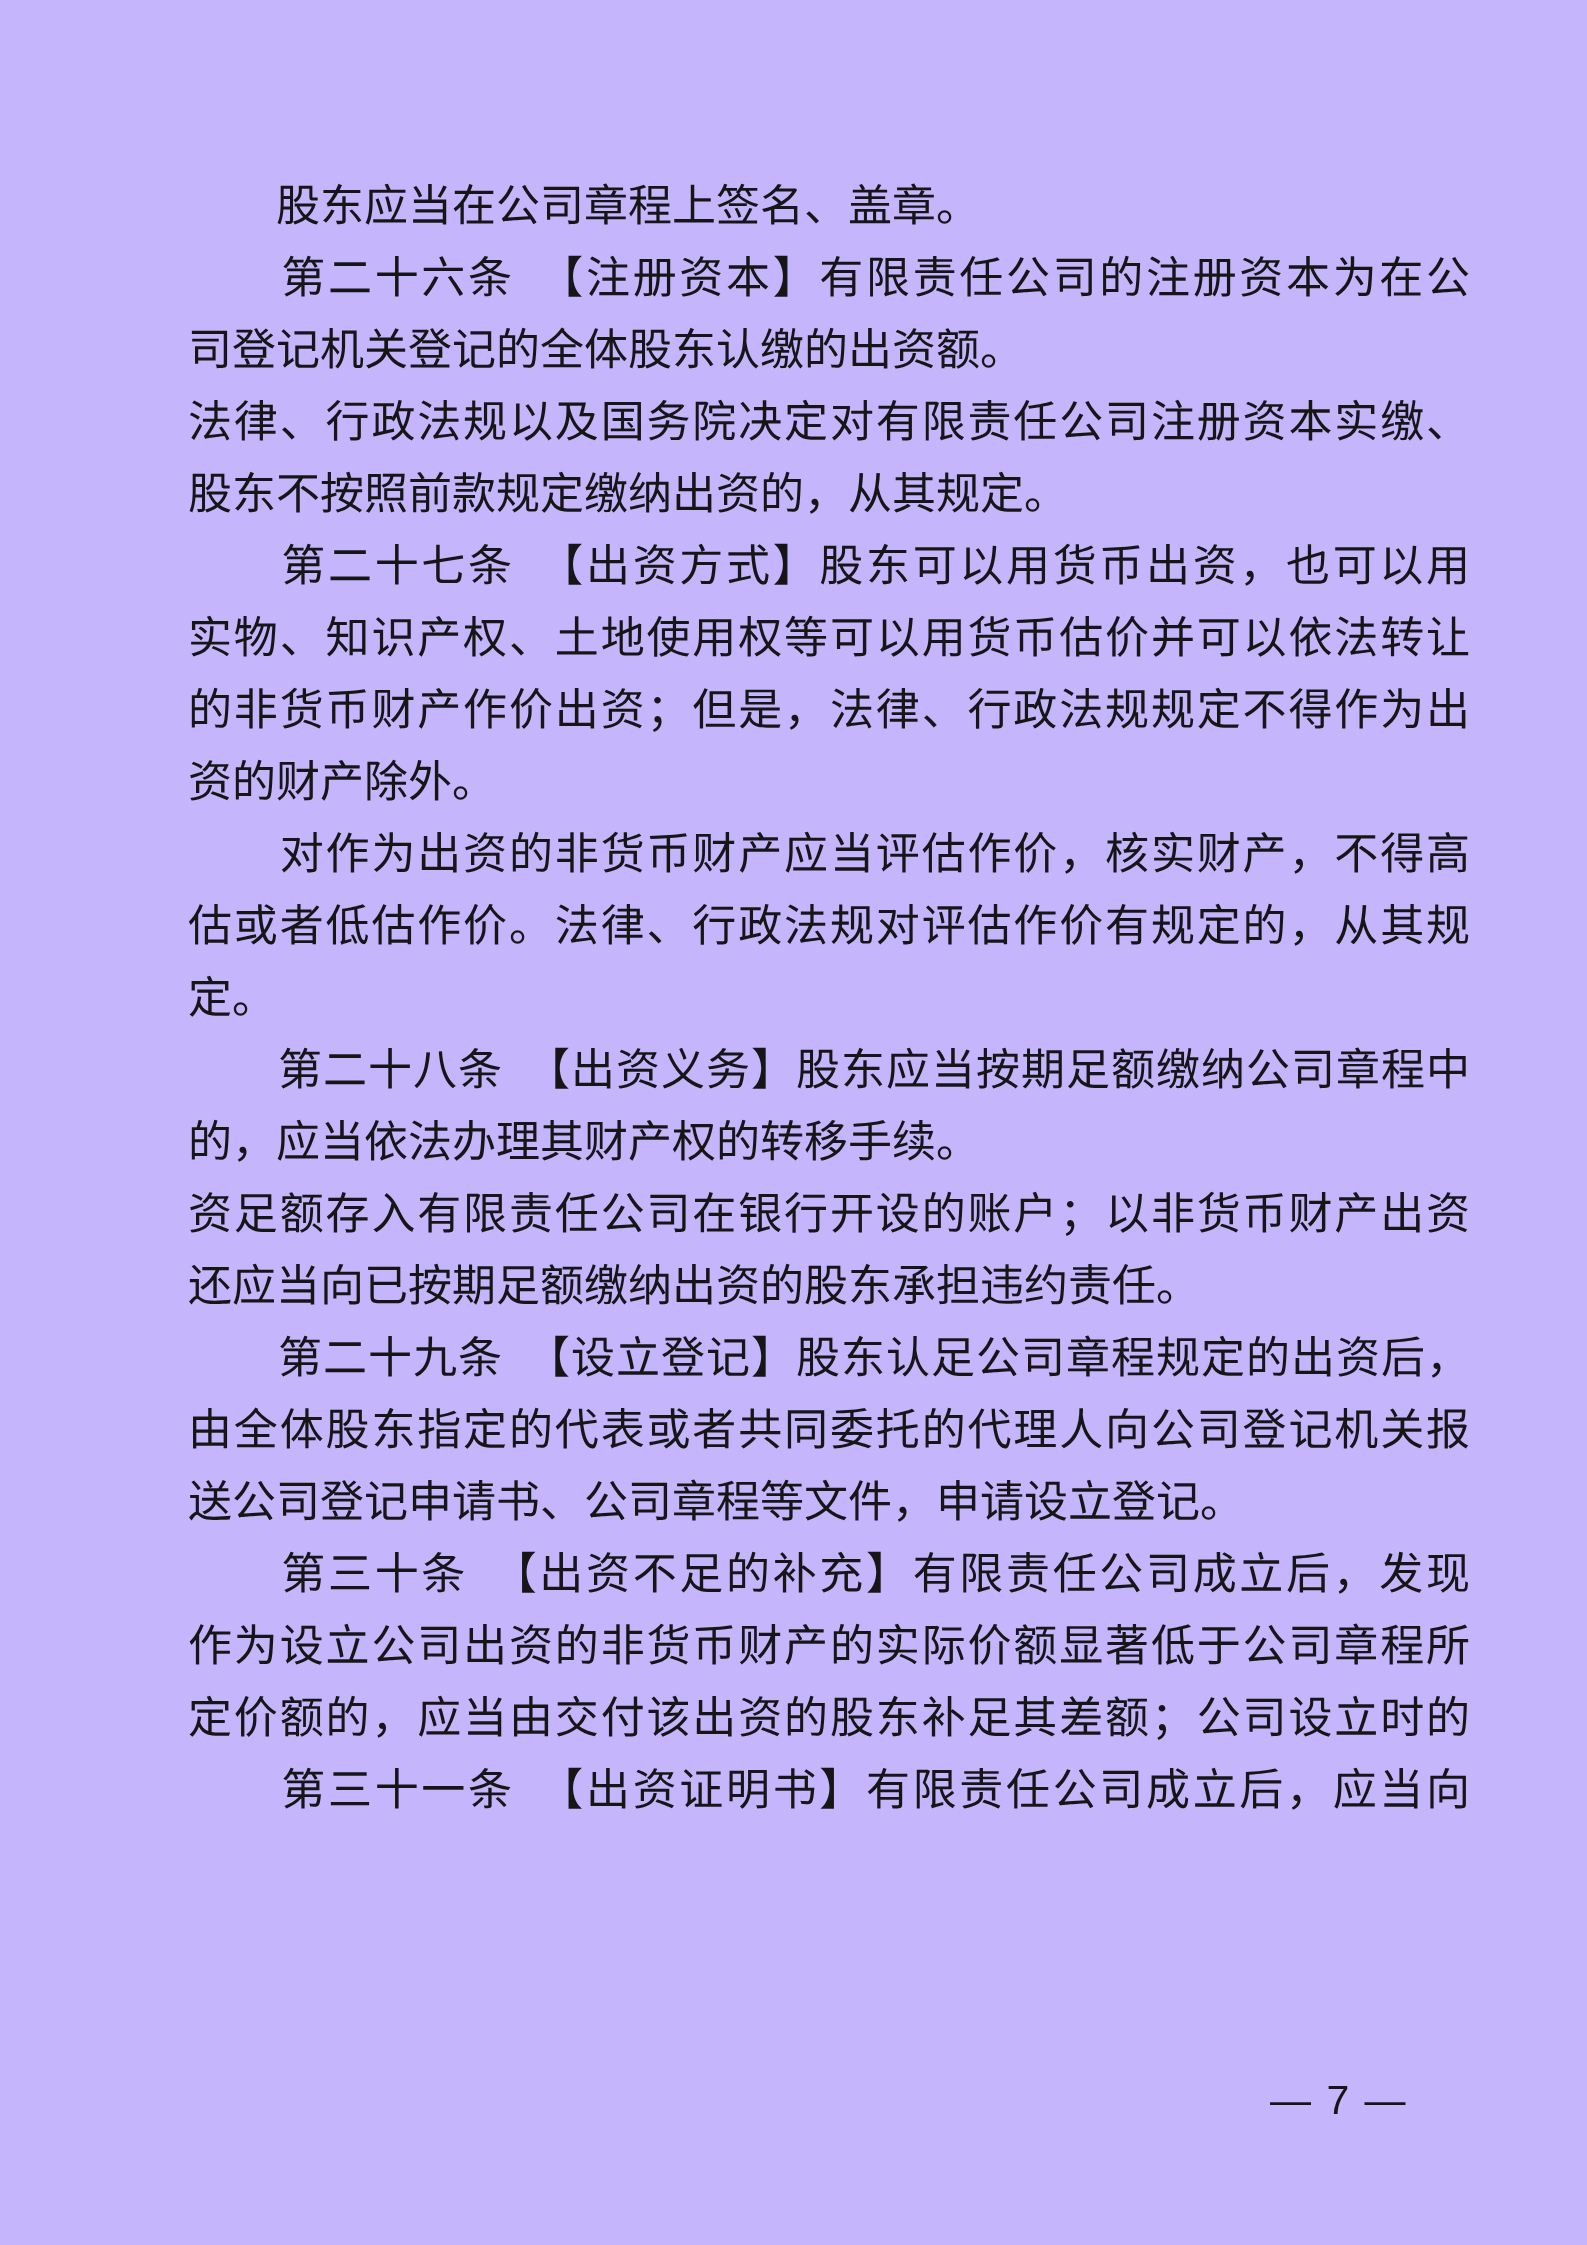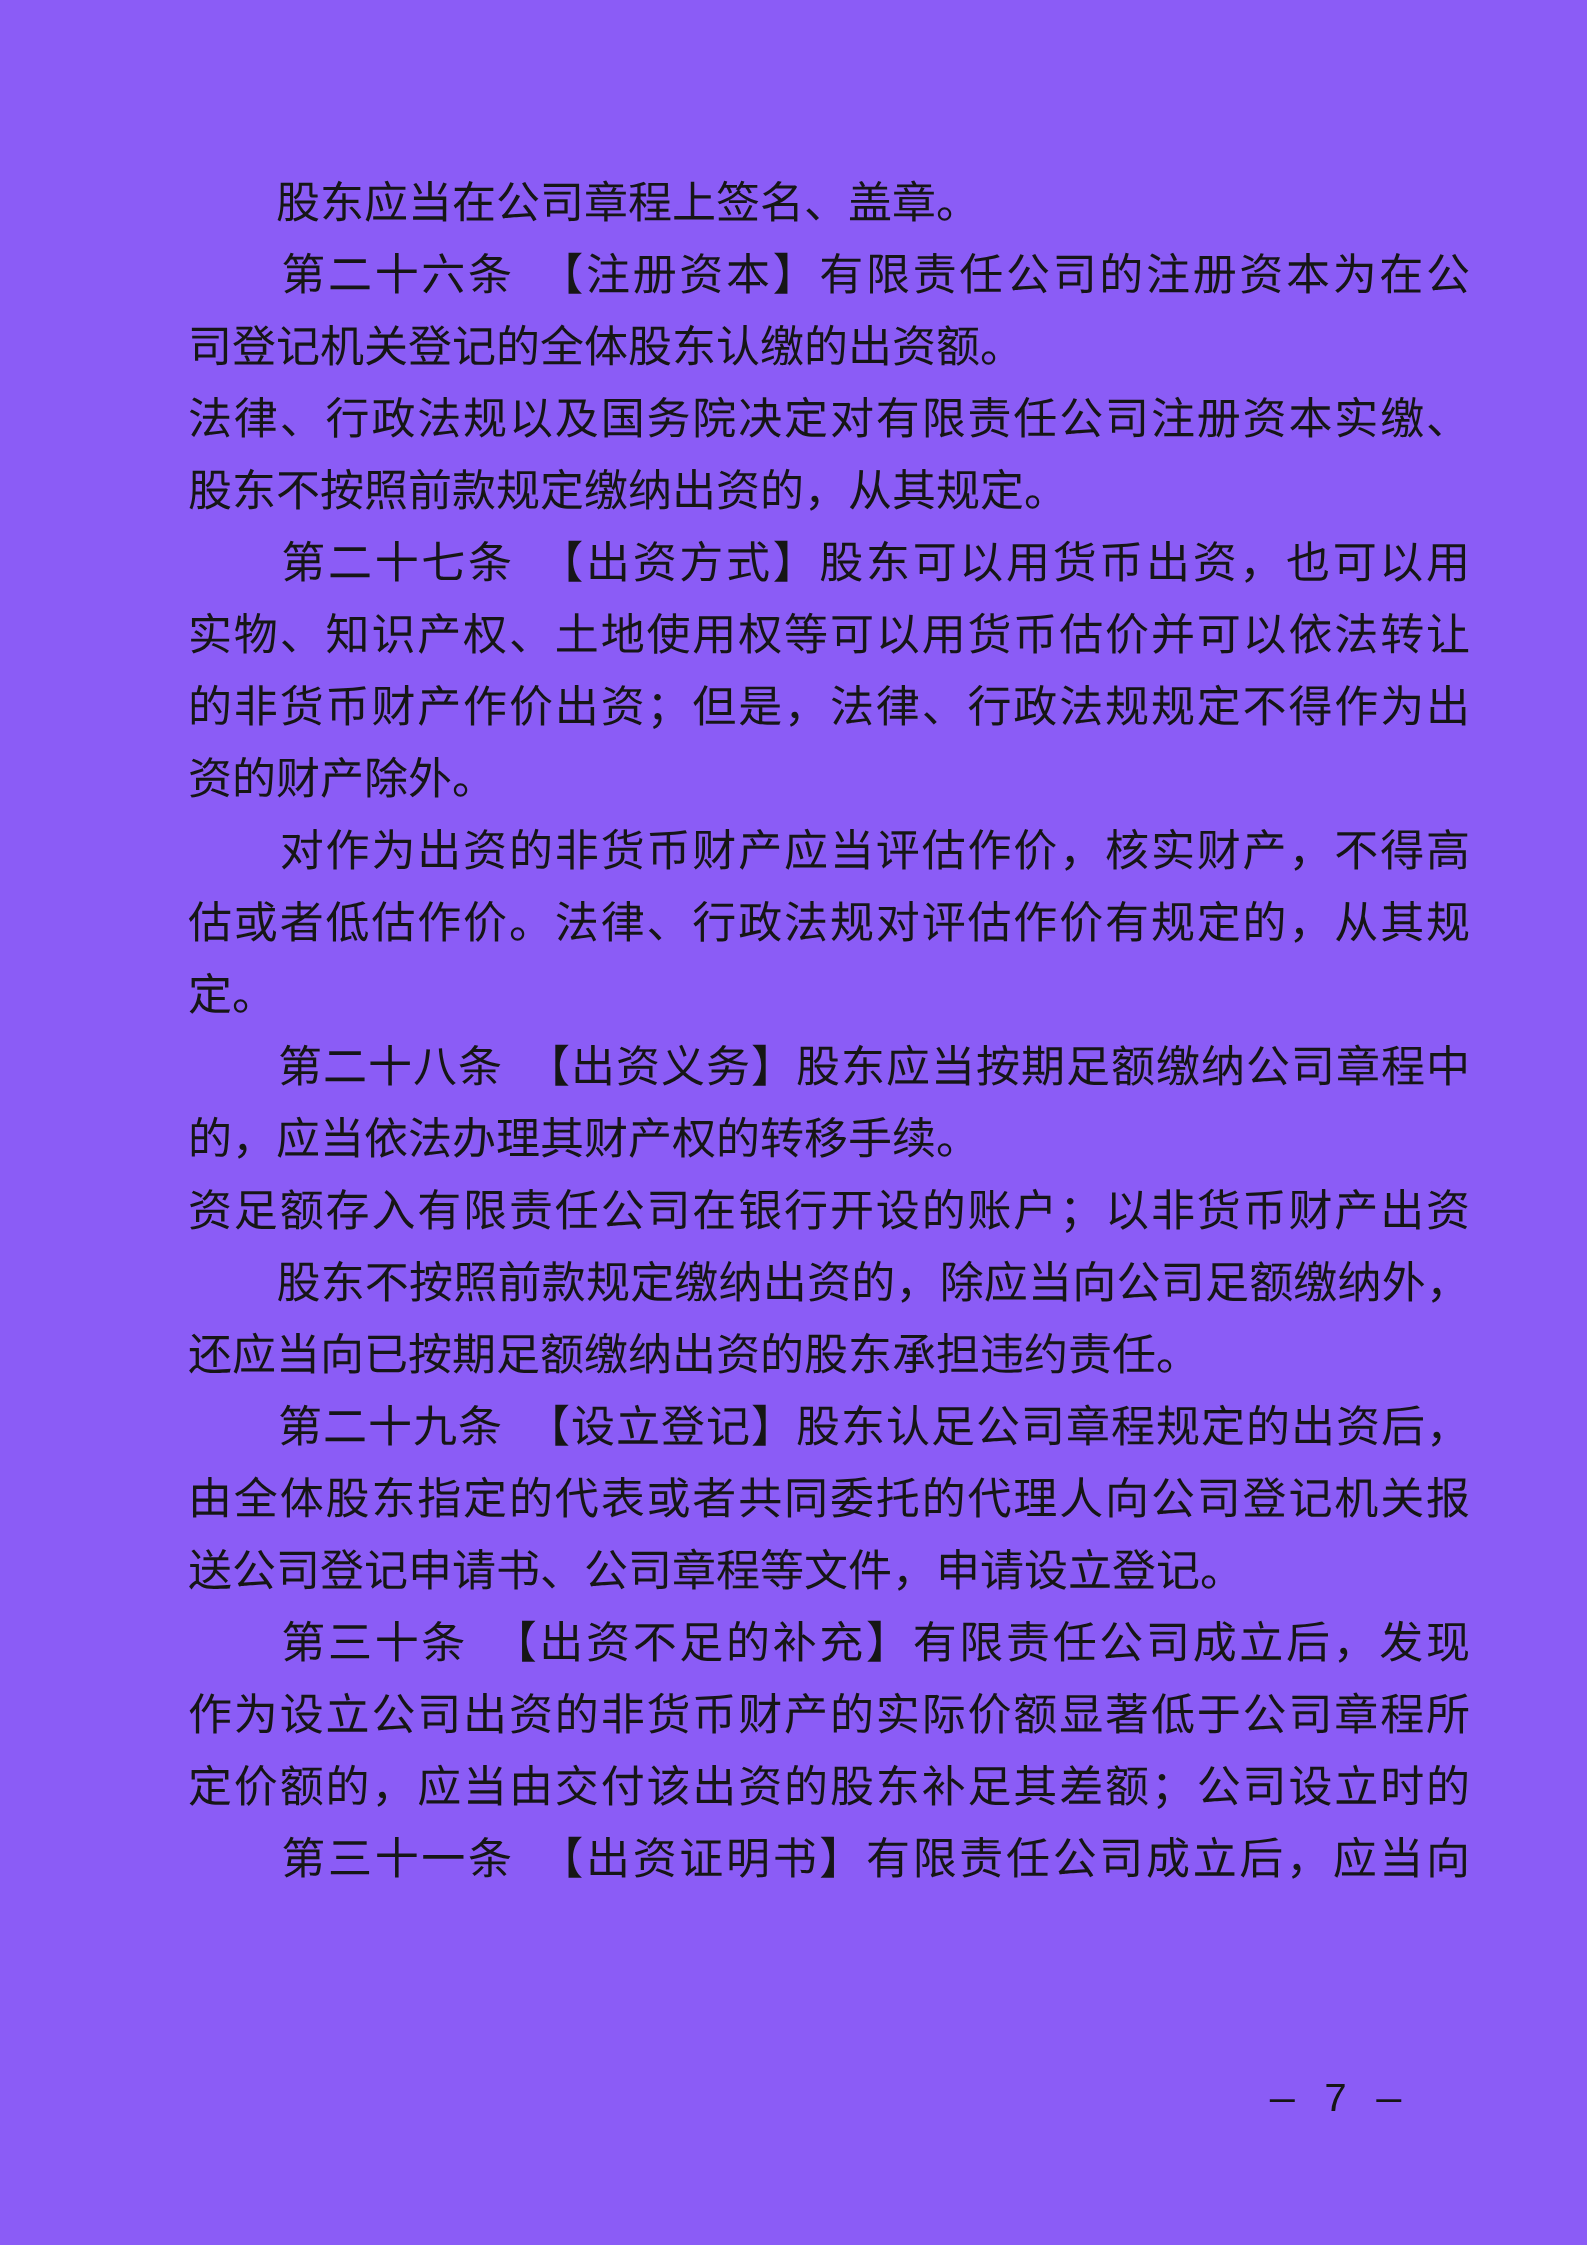--- a/index.html
+++ b/index.html
@@ -5,23 +5,23 @@
   * { margin: 0; padding: 0; box-sizing: border-box; }
 
   html, body {
     background: #ffffff;
   }
 
   .page {
     position: relative;
     width: 1587px;
     height: 2245px;
-    background: #8b5cf6;
+    background: #c4b5fd;
     overflow: hidden;
-    font-family: Liberation Mono, monospace;
+    font-family: Liberation Sans, sans-serif;
     color: #1b1b1b;
   }
 
   
   .doc-text {
     position: absolute;
     left: 188px;
     top: 170px;
     width: 1282px;
   }
@@ -71,21 +71,20 @@
       <div class="line full">　　第二十七条　【出资方式】股东可以用货币出资，也可以用</div>
       <div class="line full">实物、知识产权、土地使用权等可以用货币估价并可以依法转让</div>
       <div class="line full">的非货币财产作价出资；但是，法律、行政法规规定不得作为出</div>
       <div class="line end">资的财产除外。</div>
       <div class="line full">　　对作为出资的非货币财产应当评估作价，核实财产，不得高</div>
       <div class="line full">估或者低估作价。法律、行政法规对评估作价有规定的，从其规</div>
       <div class="line end">定。</div>
       <div class="line full">　　第二十八条　【出资义务】股东应当按期足额缴纳公司章程中</div>
       <div class="line end">的，应当依法办理其财产权的转移手续。</div>
       <div class="line full">资足额存入有限责任公司在银行开设的账户；以非货币财产出资</div>
-      <div class="line full">　　股东不按照前款规定缴纳出资的，除应当向公司足额缴纳外，</div>
       <div class="line end">还应当向已按期足额缴纳出资的股东承担违约责任。</div>
       <div class="line full">　　第二十九条　【设立登记】股东认足公司章程规定的出资后，</div>
       <div class="line full">由全体股东指定的代表或者共同委托的代理人向公司登记机关报</div>
       <div class="line end">送公司登记申请书、公司章程等文件，申请设立登记。</div>
       <div class="line full">　　第三十条　【出资不足的补充】有限责任公司成立后，发现</div>
       <div class="line full">作为设立公司出资的非货币财产的实际价额显著低于公司章程所</div>
       <div class="line full">定价额的，应当由交付该出资的股东补足其差额；公司设立时的</div>
       <div class="line full">　　第三十一条　【出资证明书】有限责任公司成立后，应当向</div>
     </main>
   <div class="page-number">— 7 —</div>

